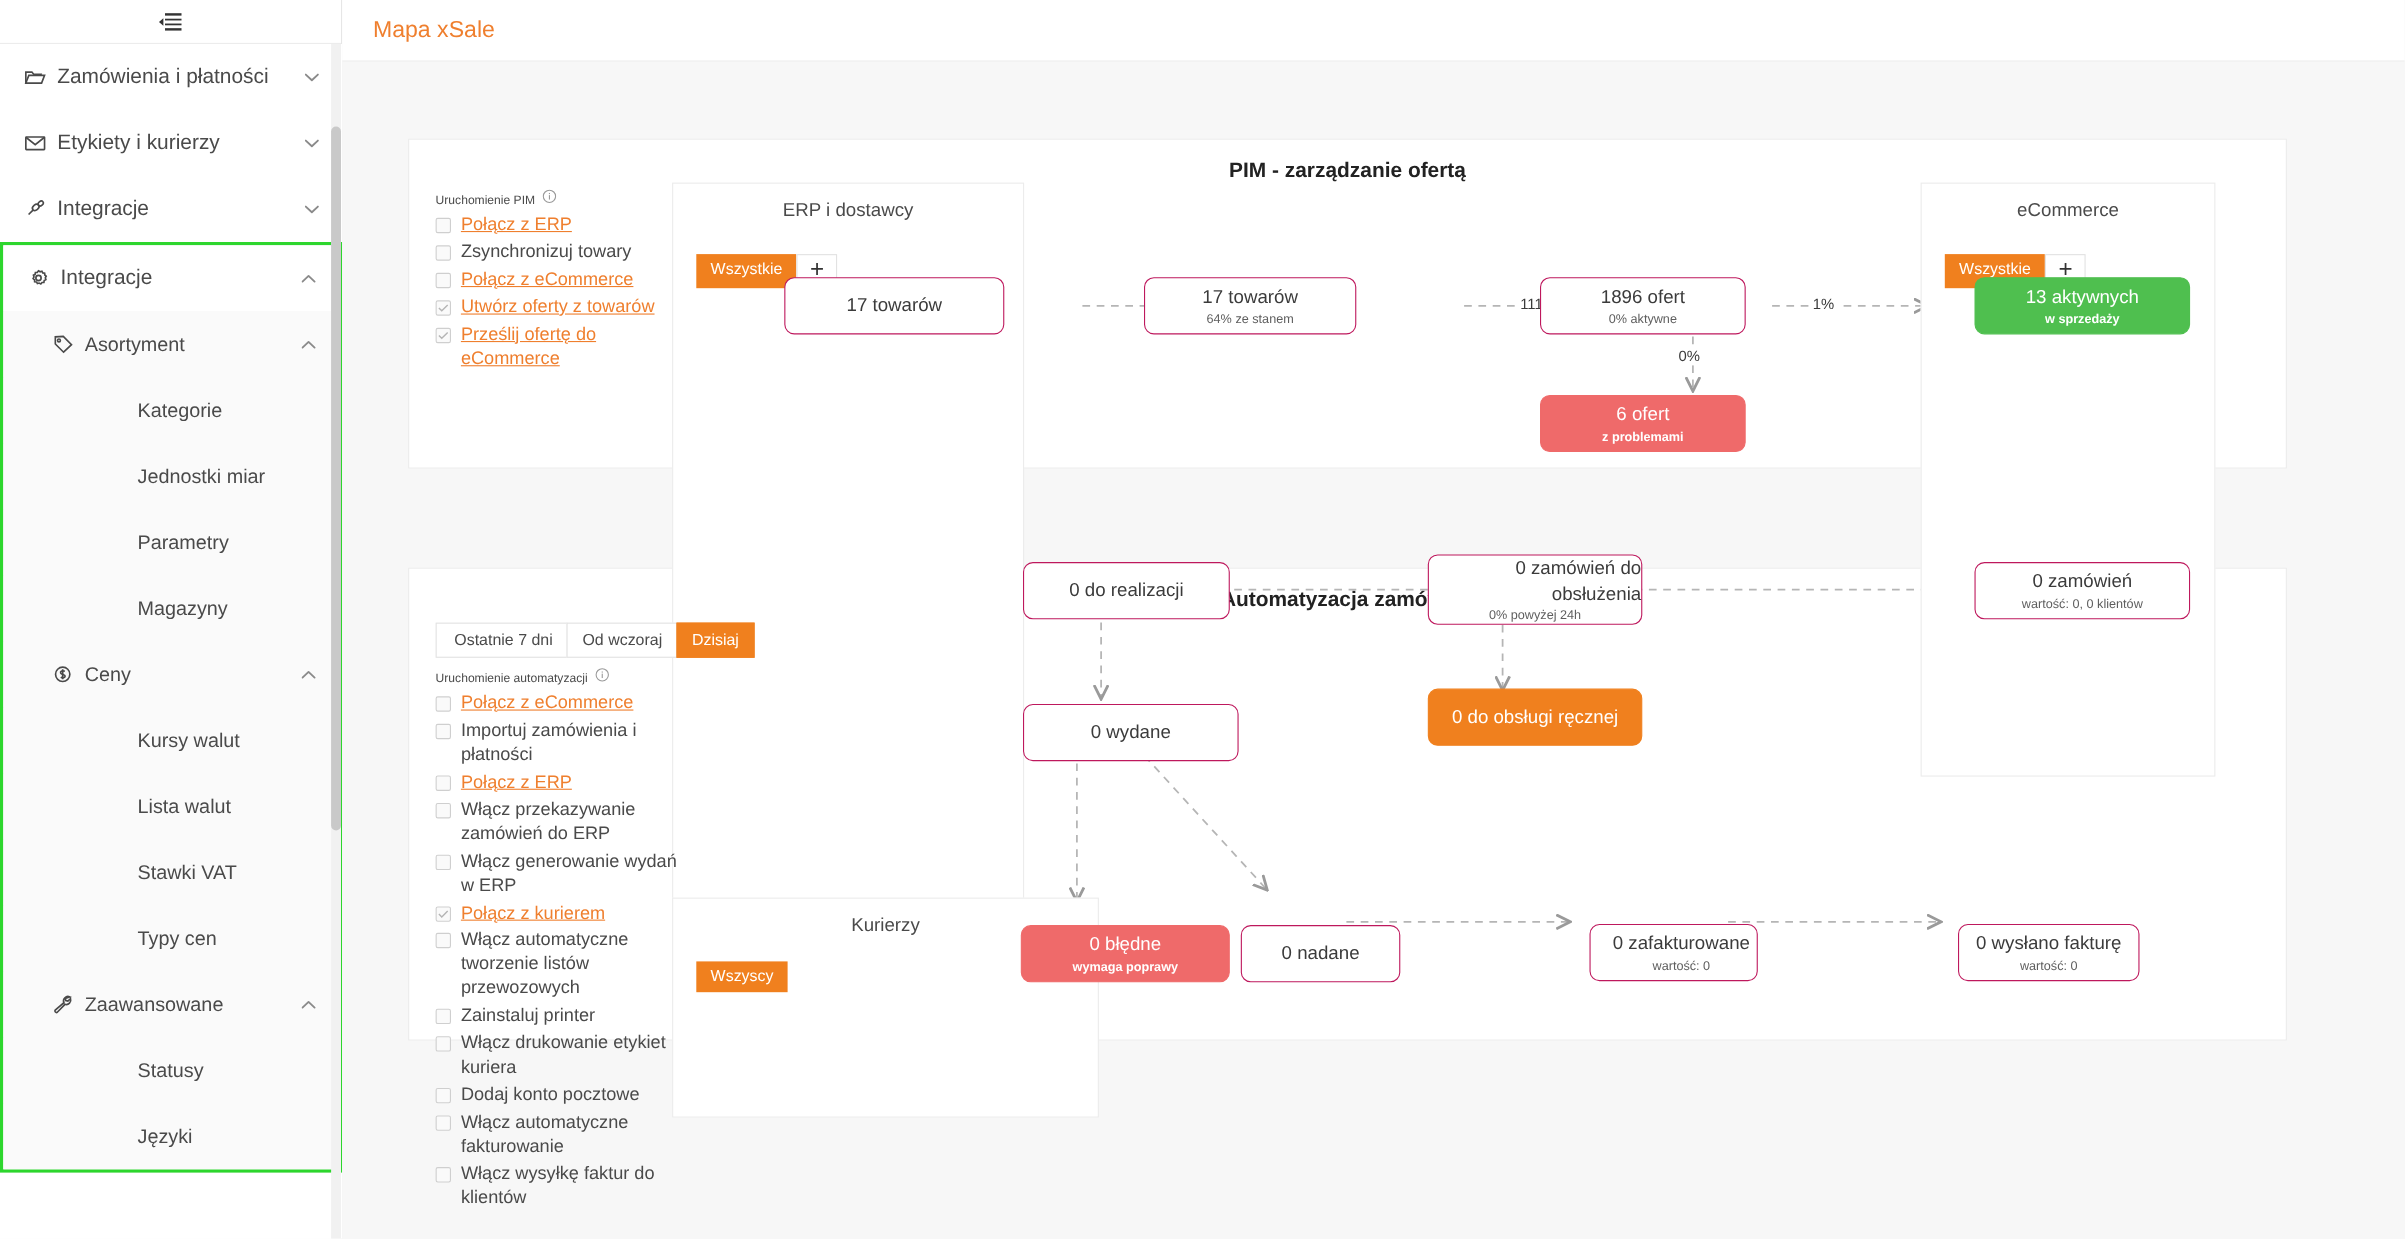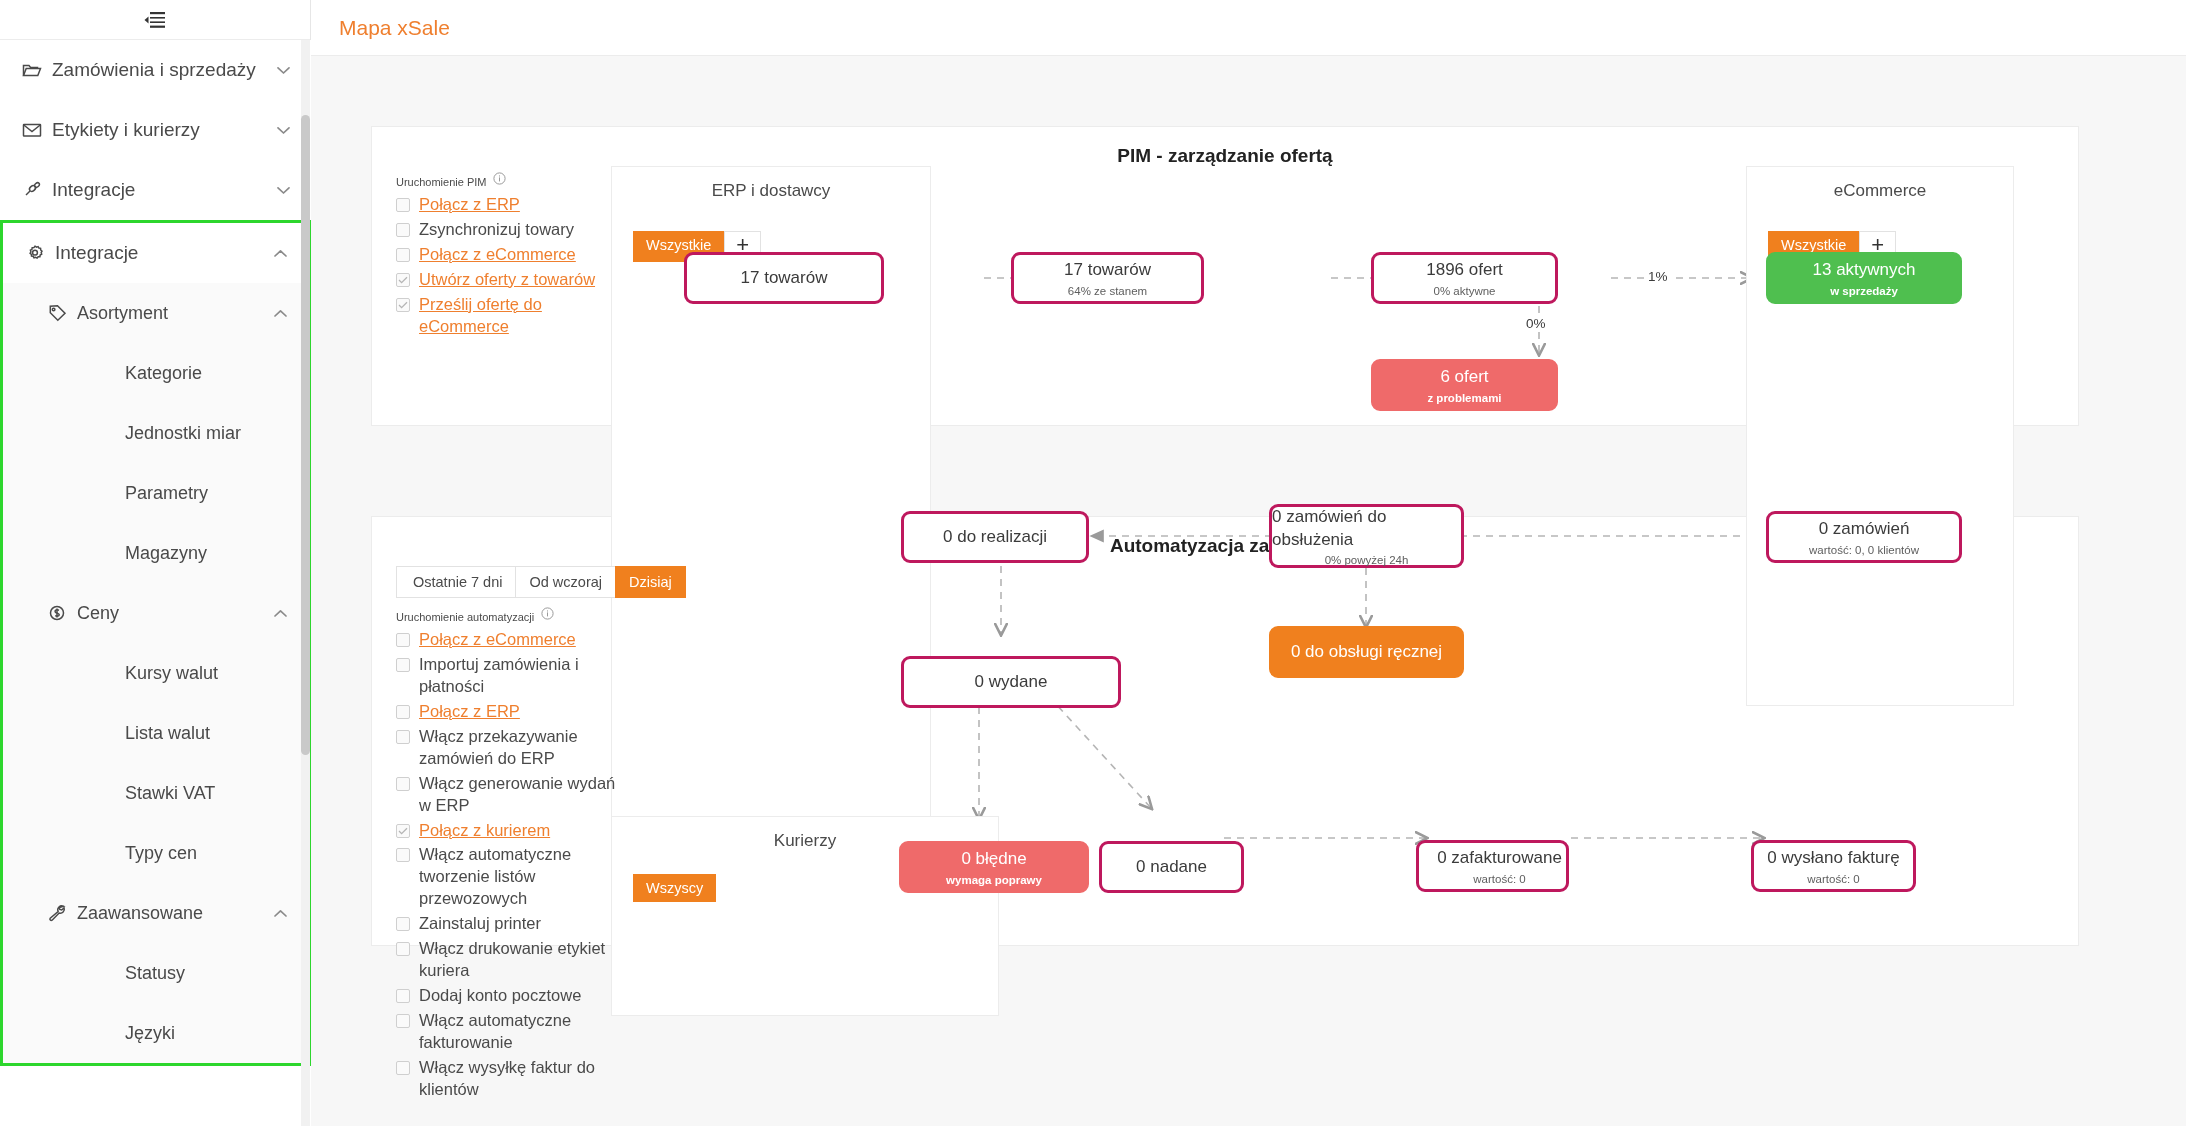--- a/index.html
+++ b/index.html
@@ -128,23 +128,24 @@
   .chip-add {
     border:1px solid #e2e2e2; background:#fff; color:#333; font-size:22px; line-height:1;
     padding:2px 11px 5px 11px; display:flex; align-items:center; justify-content:center; cursor:pointer;
   }
 
   
   .node {
     position:absolute; z-index:9;
     border-radius:9px;
     display:flex; flex-direction:column; align-items:center; justify-content:center;
-    text-align:left;
-    background:#fff; border:3px solid #be185d;
+    text-align:right;
+    background:#fff; border:1px solid #be185d;
     cursor:pointer;
+    margin-left:29px;
   }
   .node .n-main { font-size:17px; color:#3b3b3b; line-height:1.3; }
   .node .n-sub  { font-size:11.5px; color:#5e5e5e; margin-top:3px; }
   .node.green { background:#4fbf4f; border-color:#4fbf4f; }
   .node.green .n-main, .node.green .n-sub { color:#fff; font-weight:bold; }
   .node.green .n-main { font-weight:normal; }
   .node.red { background:#ef6a6a; border-color:#ef6a6a; }
   .node.red .n-main { color:#fff; }
   .node.red .n-sub { color:#fff; font-weight:bold; }
   .node.orange { background:#f0801e; border-color:#f0801e; }
@@ -175,21 +176,21 @@
   </div>
 
   <div id="sidebar-scroll">
       <div class="nav-row lvl0">
         <span class="nav-ico">
           <svg width="20" height="18" viewBox="0 0 20 18">
             <path d="M1.5 14.5 V4.5 H7 l1.6 2 H15.5 V7" stroke="#4a4a4a" stroke-width="1.5" fill="none"></path>
             <path d="M1.5 14.5 L4.2 7.5 H18.5 L15.8 14.5 Z" stroke="#4a4a4a" stroke-width="1.5" fill="none"></path>
           </svg>
         </span>
-        <span class="nav-label">Zamówienia i sprzedaży</span>
+        <span class="nav-label">Zamówienia i płatności</span>
         <span class="nav-chev">
           <svg width="14" height="9" viewBox="0 0 14 9">
             <path d="M1 1.8 L6.5 7 L12 1.8" fill="none" stroke="#8a8a8a" stroke-width="1.7" stroke-linecap="round" stroke-linejoin="round"></path>
           </svg>
         </span>
       </div>
       <div class="nav-row lvl0">
         <span class="nav-ico">
           <svg width="20" height="18" viewBox="0 0 20 18">
             <rect x="1.5" y="3.5" width="17" height="11.5" rx="0.5" stroke="#4a4a4a" stroke-width="1.5" fill="none"></rect>
@@ -568,21 +569,21 @@
     </div>
 
     <div class="node orange" style="left:958px; top:570px; width:195px; height:52px;">
       <div class="n-main">0 do obsługi ręcznej</div>
     </div>
 
     <div class="node" style="left:590px; top:455px; width:188px; height:52px;">
       <div class="n-main">0 do realizacji</div>
     </div>
 
-    <div class="node" style="left:590px; top:600px; width:220px; height:52px;">
+    <div class="node" style="left:590px; top:584px; width:196px; height:52px;">
       <div class="n-main">0 wydane</div>
     </div>
 
     <div class="node red" style="left:588px; top:785px; width:190px; height:52px;">
       <div class="n-main">0 błędne</div>
       <div class="n-sub">wymaga poprawy</div>
     </div>
 
     <div class="node" style="left:788px; top:785px; width:145px; height:52px;">
       <div class="n-main">0 nadane</div>

